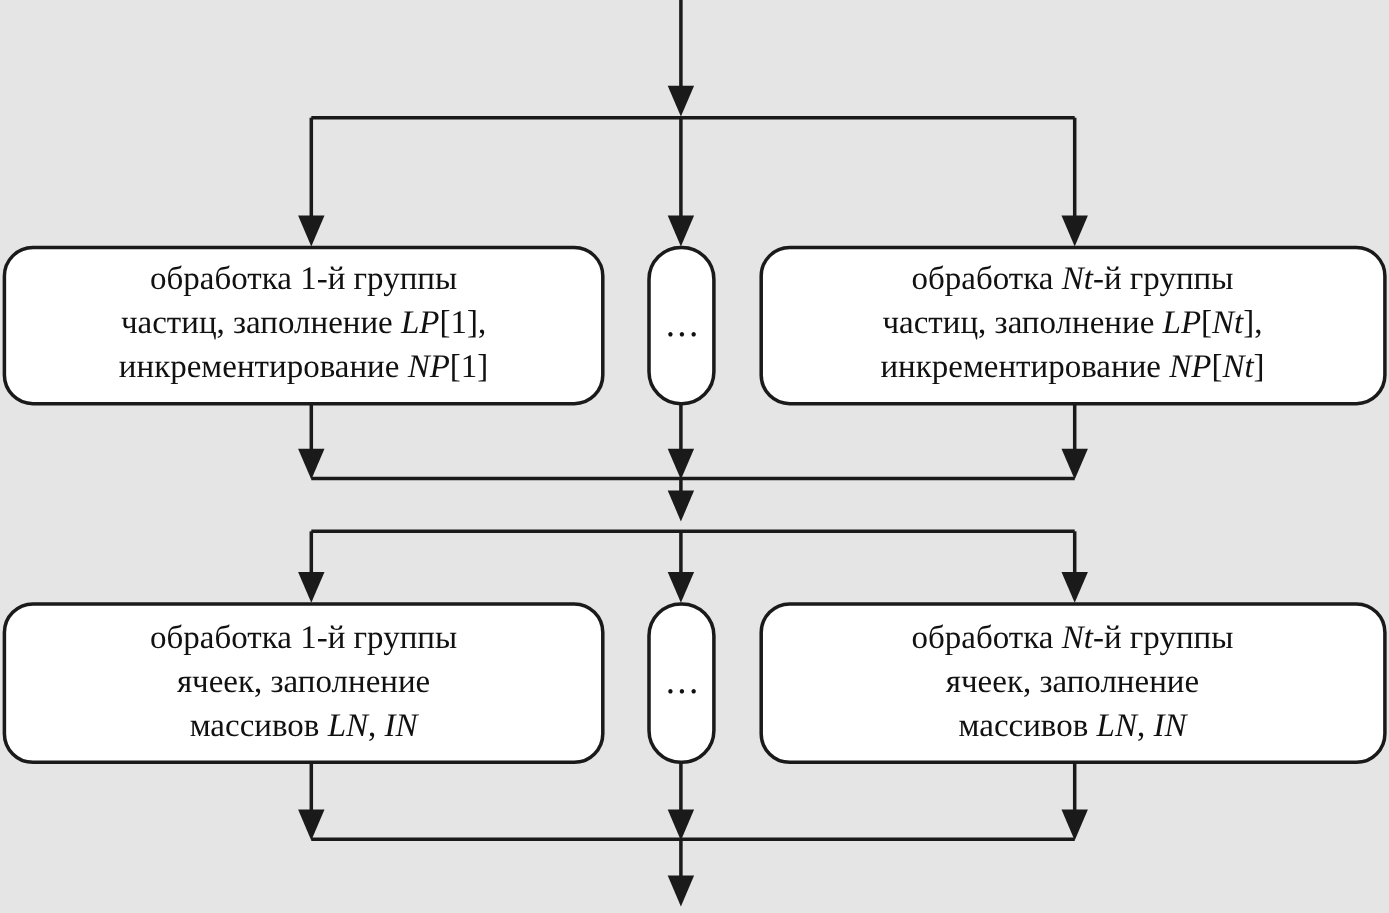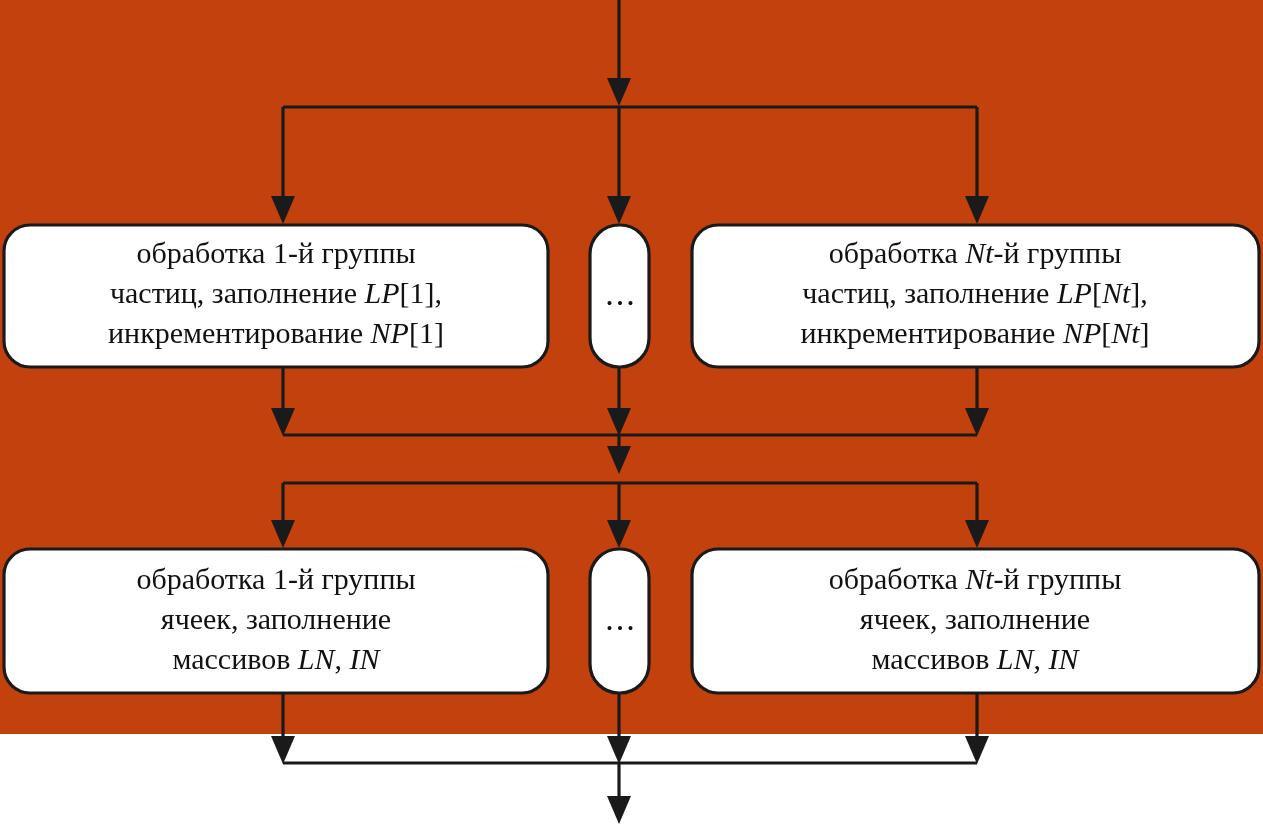--- a/index.html
+++ b/index.html
@@ -9,22 +9,22 @@
   }
   body {
     width: 1263px;
     height: 830px;
     overflow: hidden;
     font-family: "Liberation Serif", "DejaVu Serif", serif;
   }
   #flowchart-root {
     position: relative;
     width: 1263px;
-    height: 734px;
-    background: #c2410c;
+    height: 830px;
+    background: #e5e5e5;
   }
   svg#diagram {
     display: block;
     width: 1263px;
     height: 830px;
   }
   .box-shape {
     fill: #ffffff;
     stroke: #1a1a1a;
     stroke-width: 3.2;

